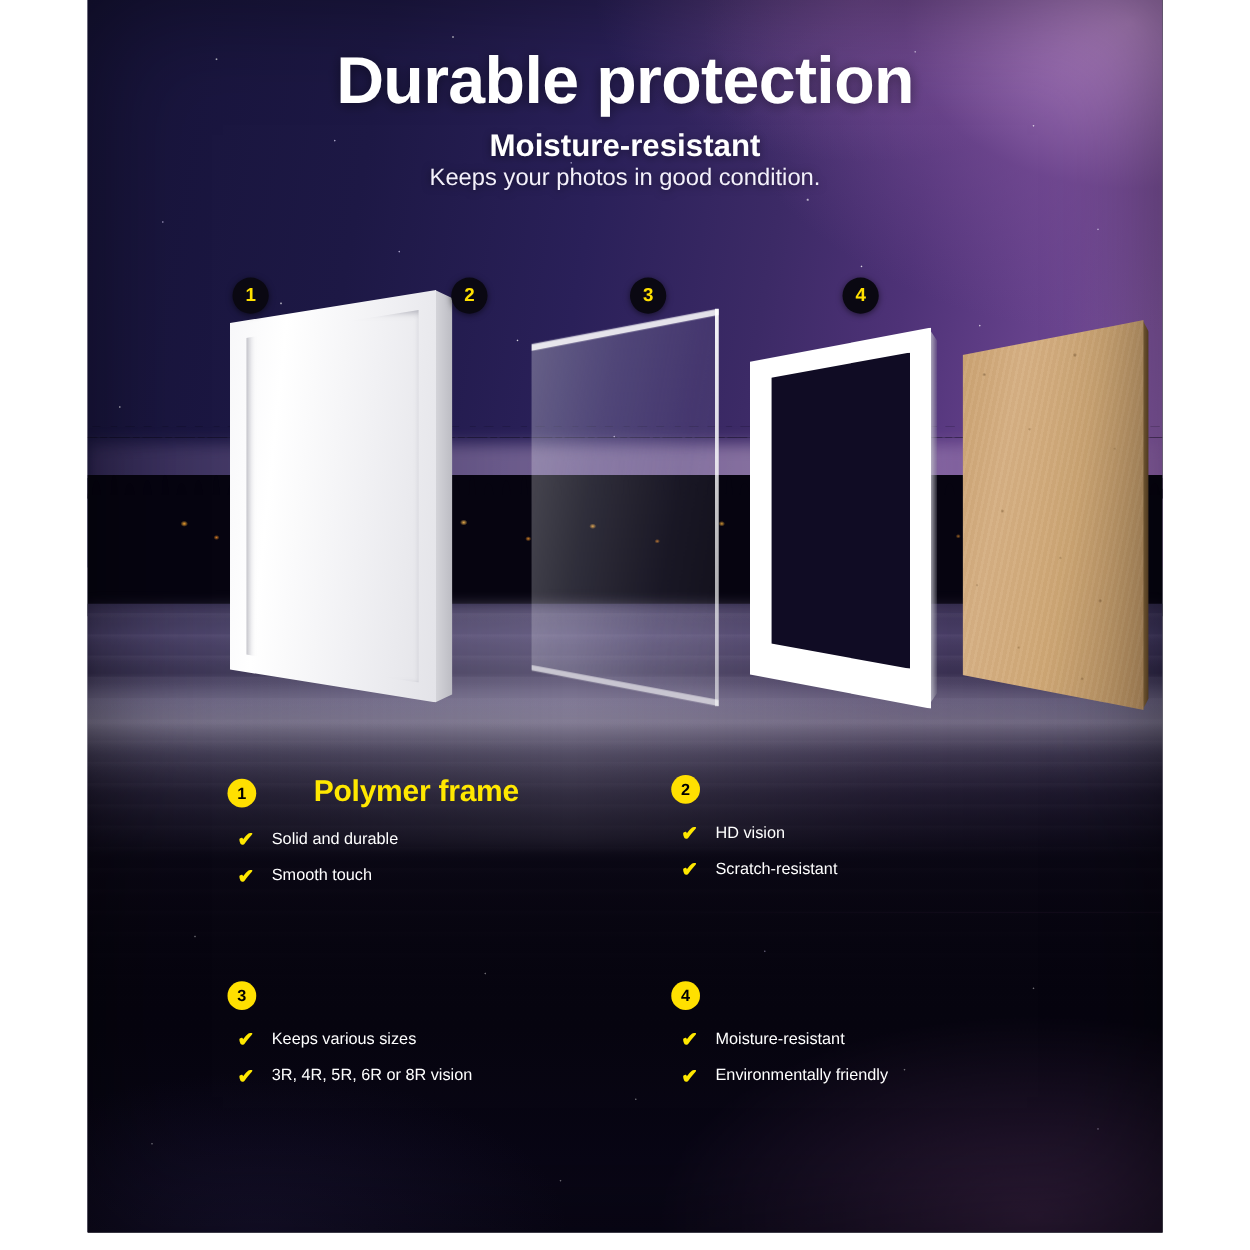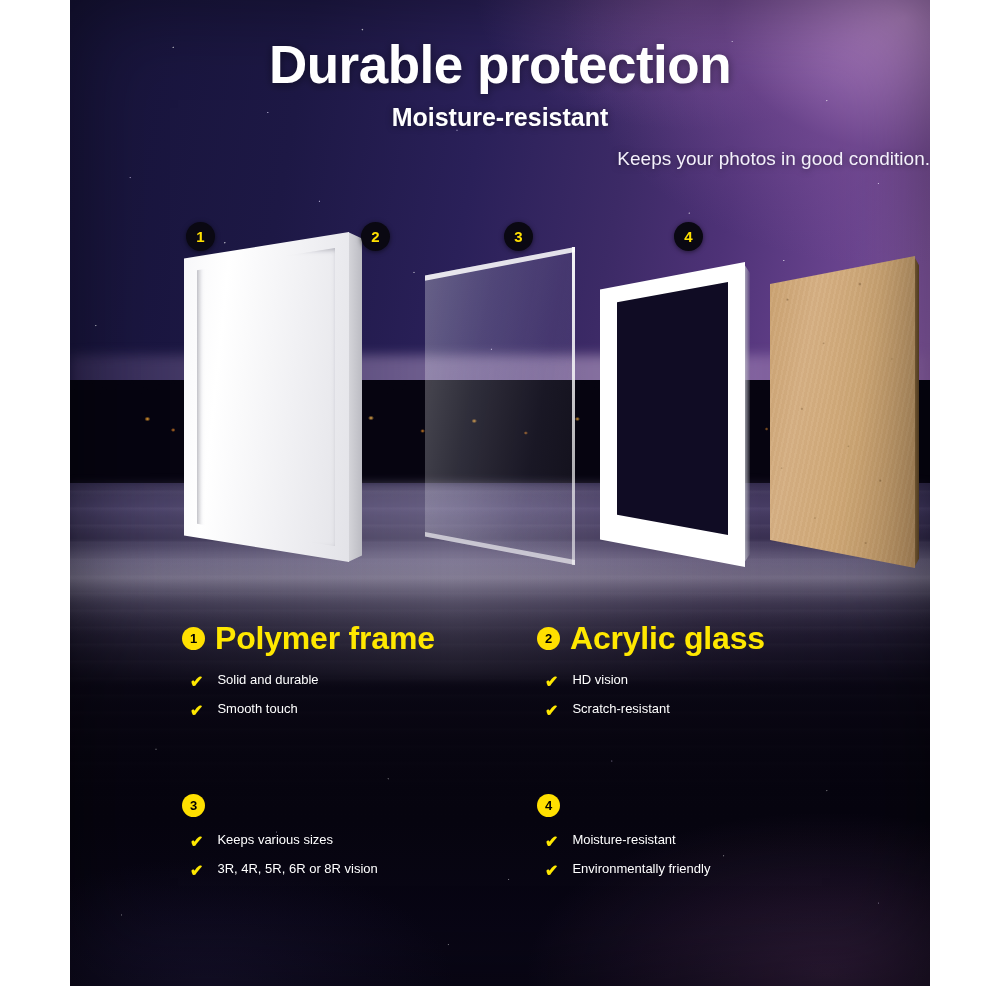--- a/index.html
+++ b/index.html
@@ -121,22 +121,22 @@
       radial-gradient(1px 1px at 94% 72%,#eadfff,transparent),
       radial-gradient(1px 1px at 6% 76%,#fff,transparent),
       radial-gradient(1px 1px at 44% 86%,#fff,transparent);}
 
   
   .head{position:absolute;left:0;top:0;width:860px;text-align:center;z-index:14;}
   .h-title{margin-top:38px;font-size:53px;font-weight:700;color:#fff;letter-spacing:-.5px;
            line-height:1.02;text-shadow:0 2px 10px rgba(0,0,0,.45);}
   .h-sub{margin-top:11px;font-size:25px;font-weight:700;color:#fff;
          text-shadow:0 1px 7px rgba(0,0,0,.45);}
-  .h-desc{margin-top:16px;font-size:19px;font-weight:400;color:#f3f0fa;
-          text-shadow:0 1px 7px rgba(0,0,0,.5);text-align:right;}
+  .h-desc{margin-top:0;font-size:19px;font-weight:400;color:#f3f0fa;
+          text-shadow:0 1px 7px rgba(0,0,0,.5);}
 
   
   .prod{position:absolute;z-index:10;}
 
   
   .pbadge{position:absolute;z-index:16;width:29px;height:29px;border-radius:50%;
           background:#0a0812;color:#ffe000;font-size:15px;font-weight:700;
           display:flex;align-items:center;justify-content:center;
           box-shadow:0 1px 5px rgba(0,0,0,.55);}
 
@@ -205,21 +205,21 @@
 
   
   #features{position:absolute;left:0;top:620px;width:860px;z-index:15;
      display:grid;grid-template-columns:1fr 1fr;row-gap:64px;
      padding:0 38px 0 112px;box-sizing:border-box;}
   .feat{}
   .feat-head{display:flex;align-items:center;gap:10px;}
   .fbadge{width:23px;height:23px;border-radius:50%;background:#ffe000;color:#000;
           font-size:13px;font-weight:700;display:flex;align-items:center;justify-content:center;
           flex:0 0 auto;}
-  .ftitle{font-size:32px;font-weight:700;color:#ffe800;letter-spacing:-.2px;}
+  .ftitle{font-size:24px;font-weight:700;color:#ffe800;letter-spacing:-.2px;margin-left:36px;}
   .flist{margin:15px 0 0 0;padding:0;list-style:none;}
   .flist li{display:flex;align-items:flex-start;gap:14px;margin-bottom:9px;}
   .chk{color:#ffe800;font-size:16px;font-weight:700;line-height:1.25;flex:0 0 auto;
        padding-left:8px;}
   .fitem{font-size:13px;color:#fff;line-height:1.25;}
 
   .vignette{position:absolute;inset:0;pointer-events:none;z-index:12;
      box-shadow:inset 0 0 90px rgba(0,0,0,.45);}
 </style>
 </head>
@@ -294,21 +294,20 @@
           <li>
             <span class="chk">✔</span>
             <span class="fitem">Smooth touch</span>
           </li>
         </ul>
       </div>
 
       <div class="feat">
         <div class="feat-head">
           <span class="fbadge">2</span>
-          <span class="ftitle">Acrylic glass</span>
         </div>
         <ul class="flist">
           <li>
             <span class="chk">✔</span>
             <span class="fitem">HD vision</span>
           </li>
           <li>
             <span class="chk">✔</span>
             <span class="fitem">Scratch-resistant</span>
           </li>

